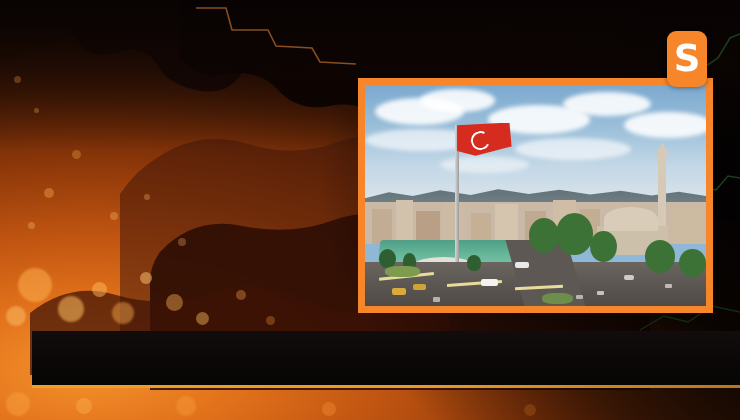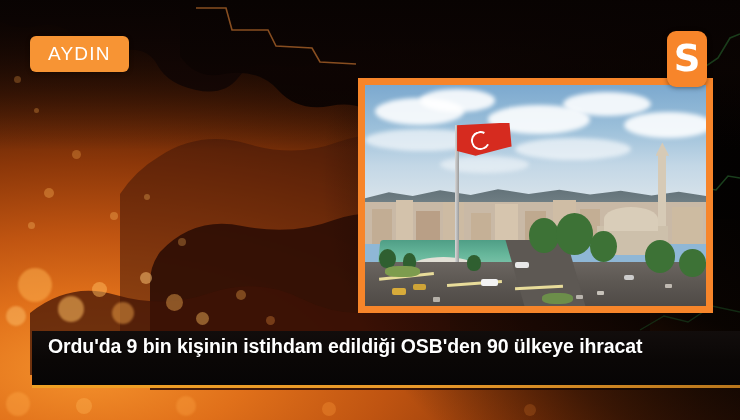--- a/index.html
+++ b/index.html
@@ -228,23 +228,20 @@
   <div class="bokeh" style="left:236px;top:290px;width:10px;height:10px;background:rgba(255,178,80,.34);"></div>
   <div class="bokeh" style="left:266px;top:316px;width:9px;height:9px;background:rgba(255,160,70,.3);"></div>
   <div class="bokeh" style="left:14px;top:76px;width:7px;height:7px;background:rgba(255,168,74,.28);"></div>
   <div class="bokeh" style="left:34px;top:108px;width:5px;height:5px;background:rgba(255,176,80,.3);"></div>
   <div class="bokeh" style="left:6px;top:392px;width:24px;height:24px;background:rgba(255,170,72,.4);filter:blur(1px);"></div>
   <div class="bokeh" style="left:76px;top:398px;width:16px;height:16px;background:rgba(255,182,86,.36);"></div>
   <div class="bokeh" style="left:176px;top:396px;width:20px;height:20px;background:rgba(255,168,70,.34);filter:blur(1px);"></div>
   <div class="bokeh" style="left:322px;top:402px;width:14px;height:14px;background:rgba(255,158,62,.3);"></div>
   <div class="bokeh" style="left:524px;top:404px;width:12px;height:12px;background:rgba(200,110,40,.28);"></div>
 
-  <div id="city-badge">
-    <span>AYDIN</span>
-  </div>
 
   <div id="logo-badge">
     <span class="s">S</span>
   </div>
 
   <div id="photo-frame">
     <div id="photo">
 
       <div class="lyr sky"></div>
 
@@ -308,15 +305,14 @@
       <div class="spk" style="left:88%;top:90%;width:2%;height:2%;background:#bfb9b1;"></div>
       <div class="spk" style="left:20%;top:96%;width:2%;height:2%;background:#b5b0a8;"></div>
       <div class="spk" style="left:52%;top:94%;width:9%;height:5%;background:#6c8e4a;border-radius:40%;"></div>
       <div class="spk" style="left:6%;top:82%;width:10%;height:5%;background:#7d9c4e;border-radius:40%;"></div>
 
     </div>
   </div>
 
   <div id="headline-bar"></div>
   <div id="headline-rule"></div>
-  <div id="headline-text">Ordu'da 9 bin kişinin istihdam edildiği OSB'den 90 ülkeye ihracat</div>
 
 </div>
 
 </body></html>

